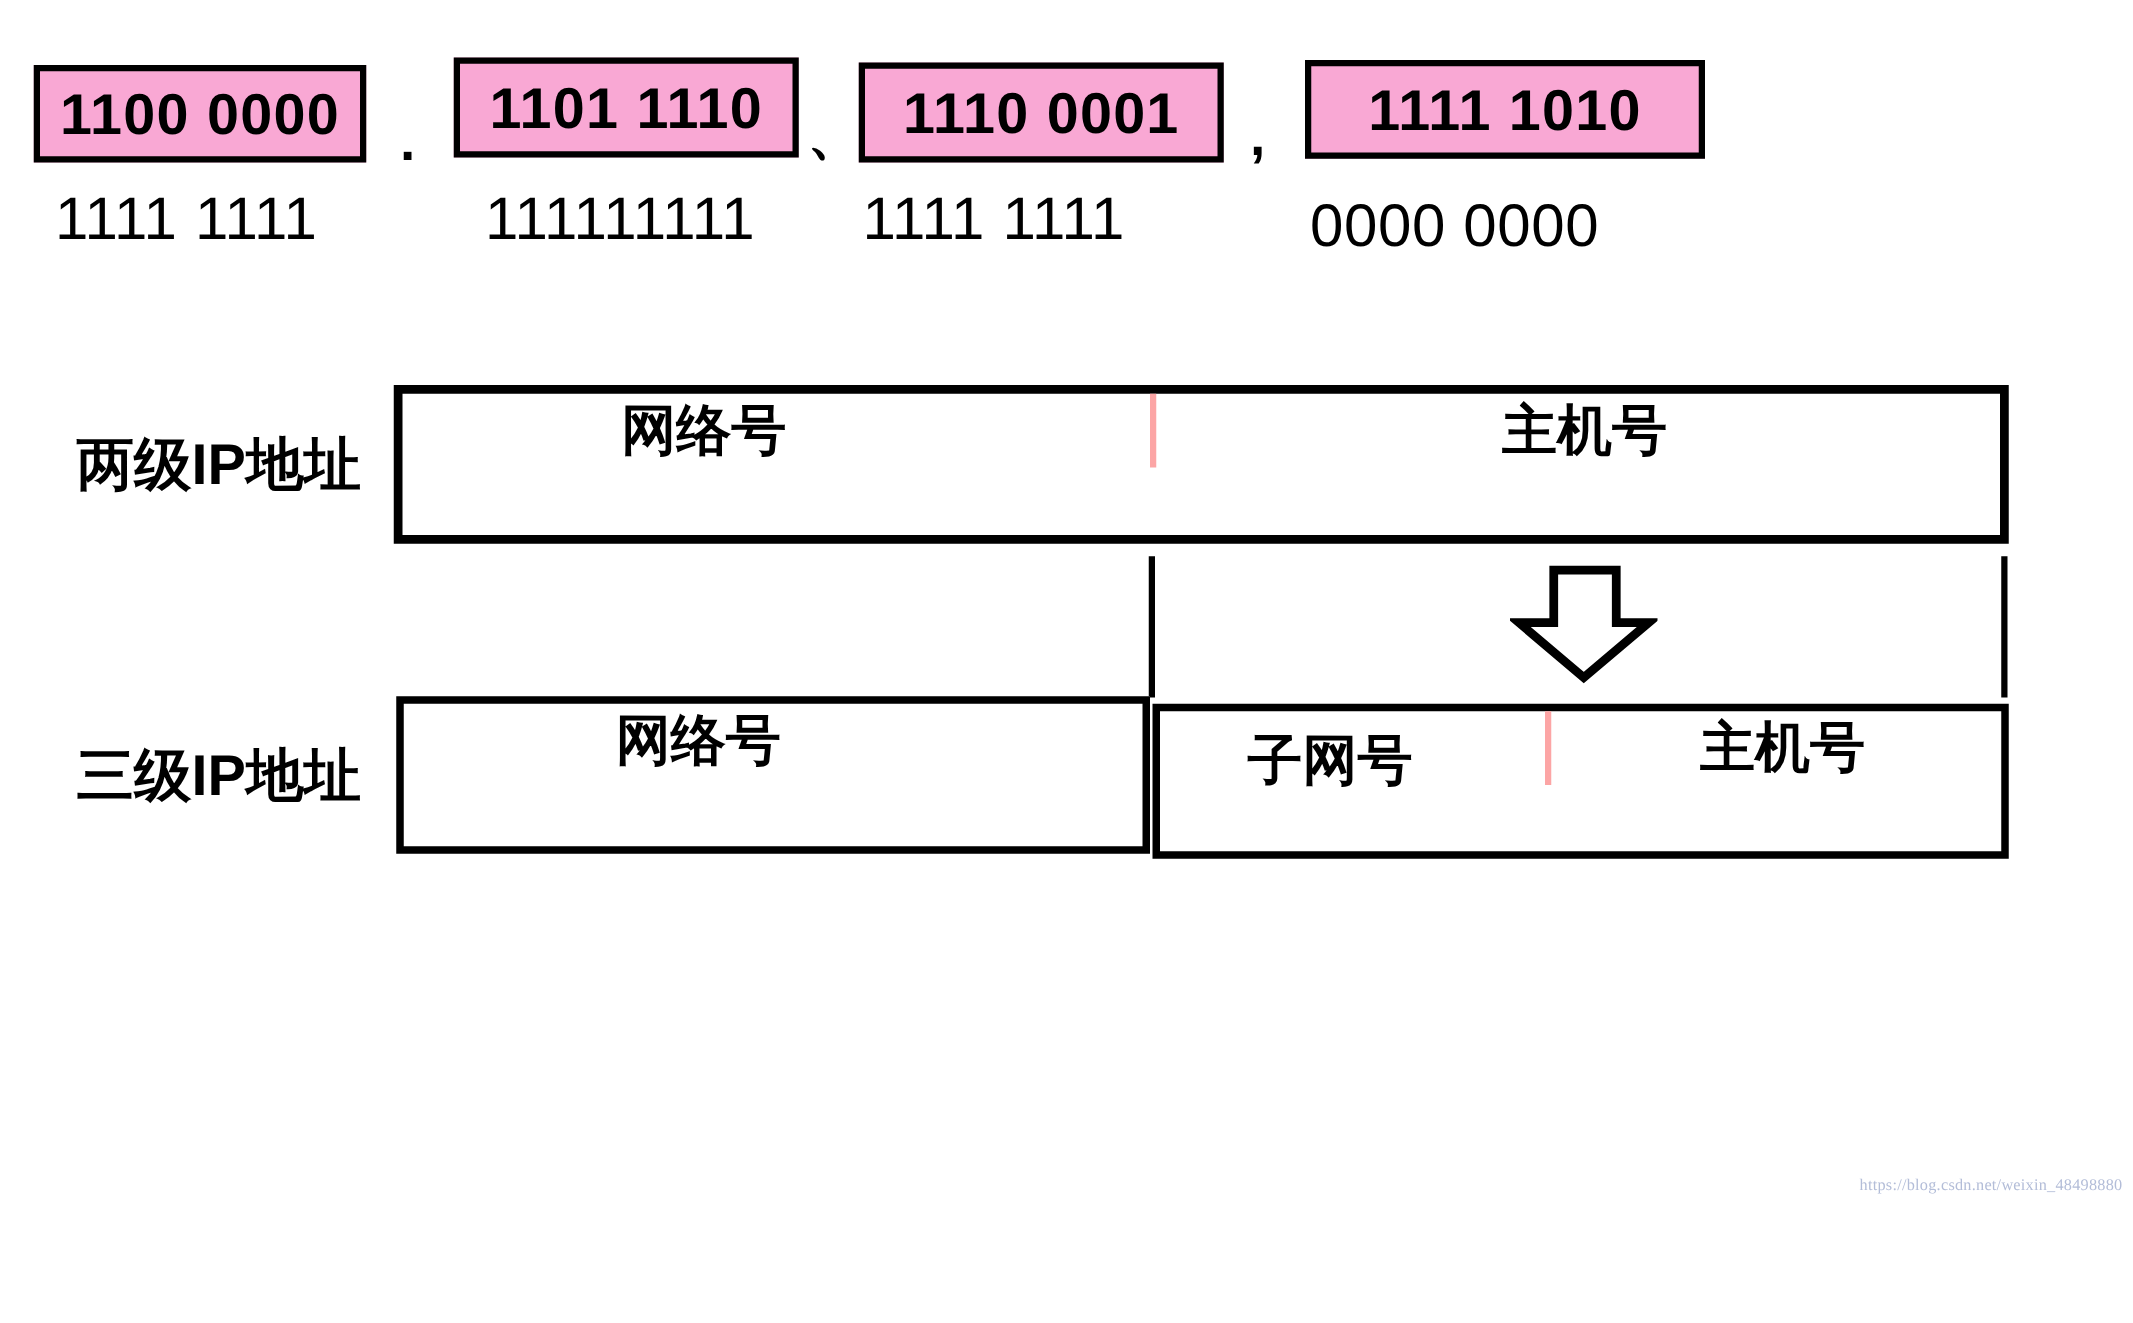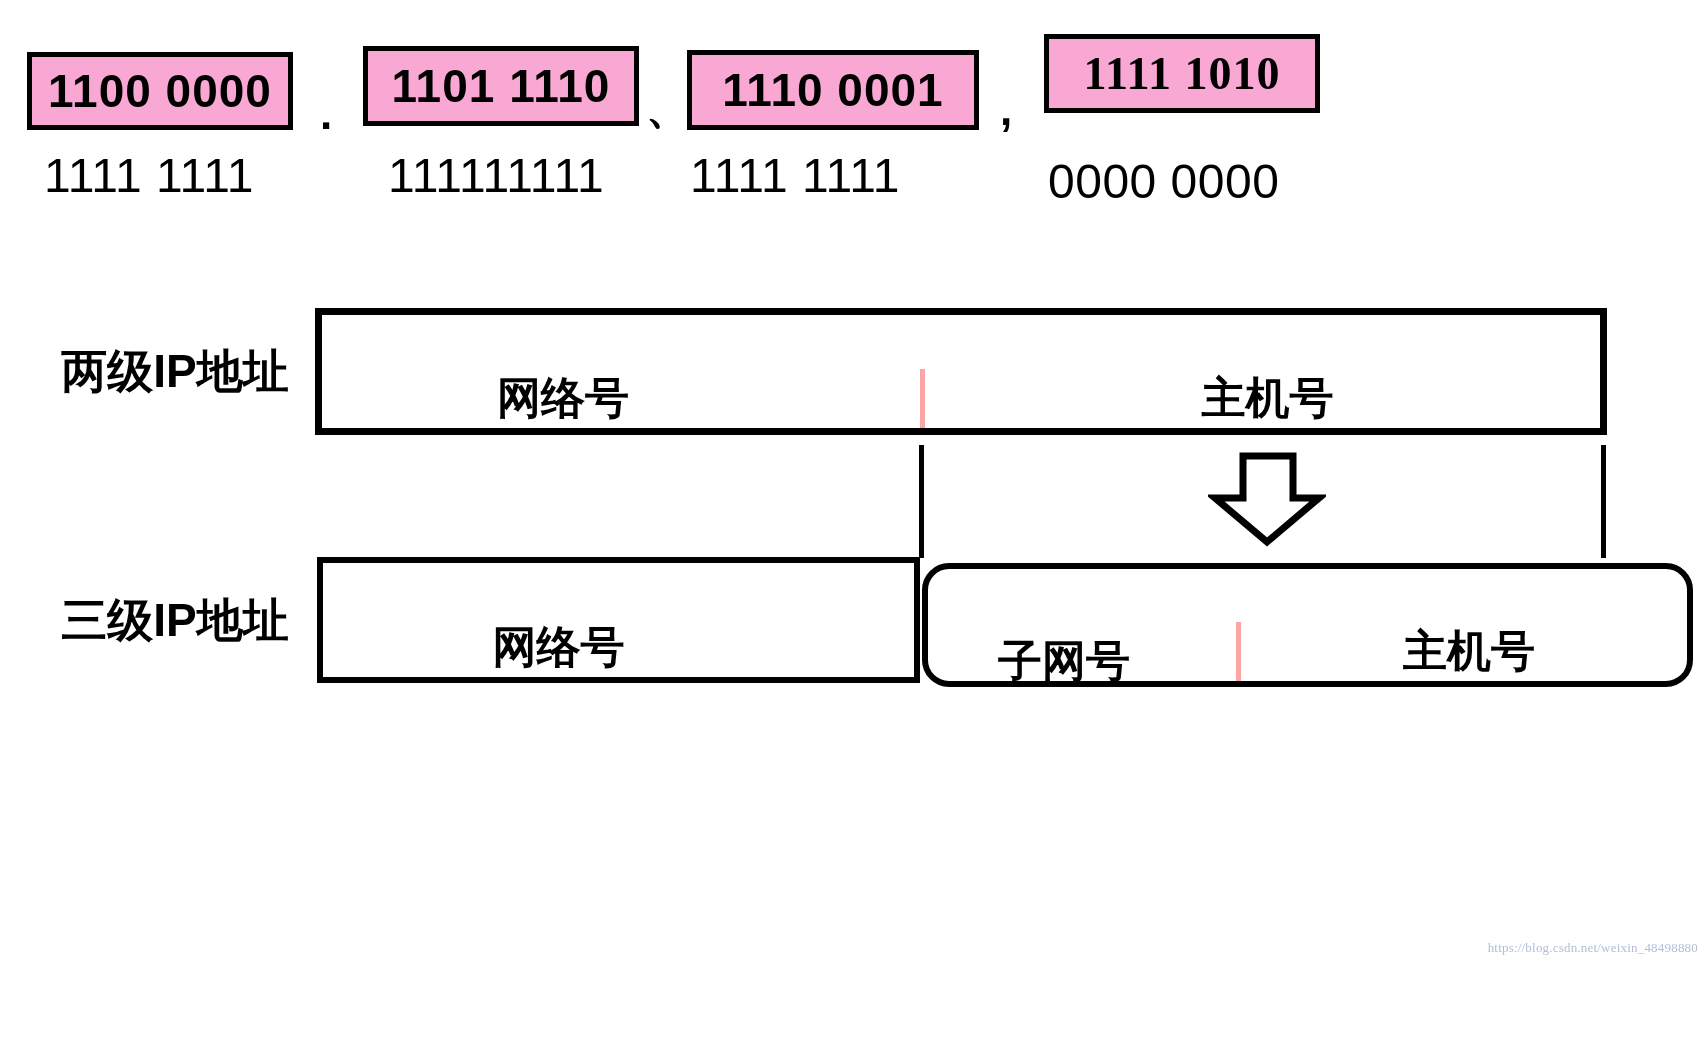--- a/index.html
+++ b/index.html
@@ -16,21 +16,21 @@
     background:#f9a8d4;
   }
   .sep{position:absolute;font-weight:bold;font-size:44px;line-height:1;}
   .mask{position:absolute;font-weight:normal;font-size:48px;letter-spacing:0.5px;white-space:nowrap;line-height:1;}
   .row-label{
     position:absolute;display:flex;align-items:center;justify-content:center;
     font-weight:bold;font-size:46px;white-space:nowrap;
   }
   .struct-box{
     position:absolute;box-sizing:border-box;border:7px solid #000;background:#fff;
-    display:flex;align-items:flex-end;
+    display:flex;align-items:flex-start;
   }
   .struct-box.thin{border-width:6px;}
   .cell{
     display:flex;align-items:center;justify-content:center;
     font-weight:bold;font-size:44px;white-space:nowrap;
   }
   .cell + .cell{border-left:5px solid #fca5a5;padding-left:10px;}
   .vline{position:absolute;background:#000;}
   .watermark{
     position:absolute;font-size:13px;letter-spacing:0.2px;
@@ -48,21 +48,21 @@
 <div class="octet-box" style="left:363px;top:46px;width:276px;height:80px;">
   <span>1101 1110</span>
 </div>
 <div class="sep" style="left:646px;top:86px;">、</div>
 
 <div class="octet-box" style="left:687px;top:50px;width:292px;height:80px;">
   <span>1110 0001</span>
 </div>
 <div class="sep" style="left:1000px;top:88px;">,</div>
 
-<div class="octet-box" style="left:1044px;top:34px;width:276px;height:79px;font-family:Liberation Serif, serif;">
+<div class="octet-box" style="left:1044px;top:48px;width:320px;height:79px;">
   <span>1111 1010</span>
 </div>
 
 <div class="mask" style="left:44px;top:152px;">1111 1111</div>
 <div class="mask" style="left:368px;top:152px;margin-left:20px;">111111111</div>
 <div class="mask" style="left:690px;top:152px;">1111 1111</div>
 <div class="mask" style="left:1048px;top:158px;">0000 0000</div>
 
 <div class="row-label" style="left:40px;top:308px;width:270px;height:127px;">两级IP地址</div>
 
@@ -83,21 +83,21 @@
 </svg>
 
 <div class="row-label" style="left:40px;top:557px;width:270px;height:127px;">三级IP地址</div>
 
 <div class="struct-box thin" style="left:317px;top:557px;width:603px;height:126px;">
   <div class="cell" style="flex:1 1 auto;">
     <span style="transform:translateX(-60px);">网络号</span>
   </div>
 </div>
 
-<div class="struct-box thin" style="left:922px;top:563px;width:771px;height:124px;border-radius:27px;">
+<div class="struct-box thin" style="left:922px;top:563px;width:685px;height:124px;">
   <div class="cell" style="width:308px;flex:0 0 auto;">
     <span style="transform:translate(-18px,10px);">子网号</span>
   </div>
   <div class="cell" style="flex:1 1 auto;">
     <span>主机号</span>
   </div>
 </div>
 
 <div class="watermark" style="right: 8px; top: 940px; color: rgb(179, 189, 216);">https://blog.csdn.net/weixin_48498880</div>
 

